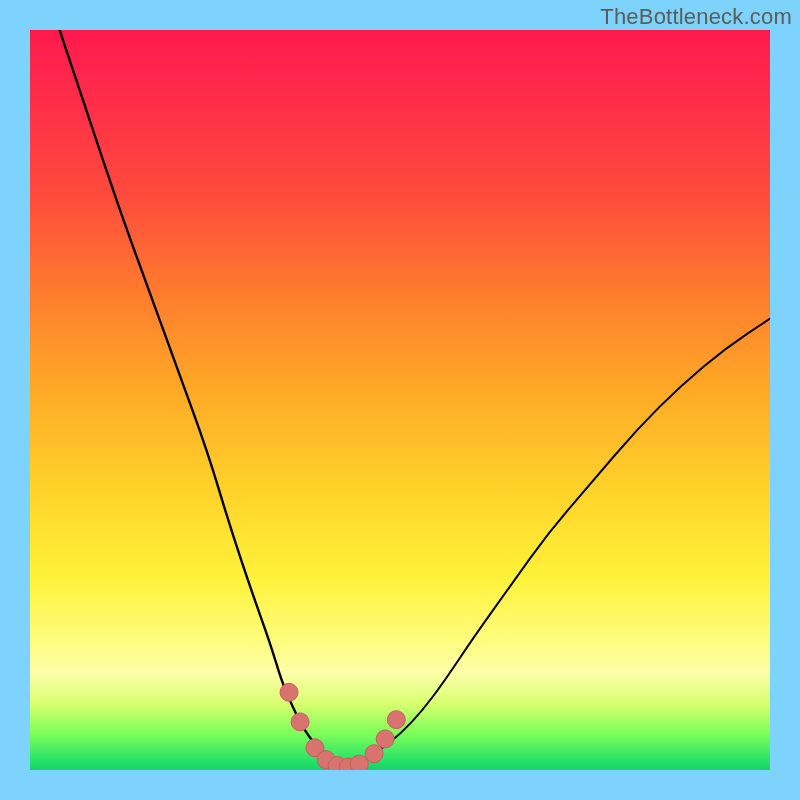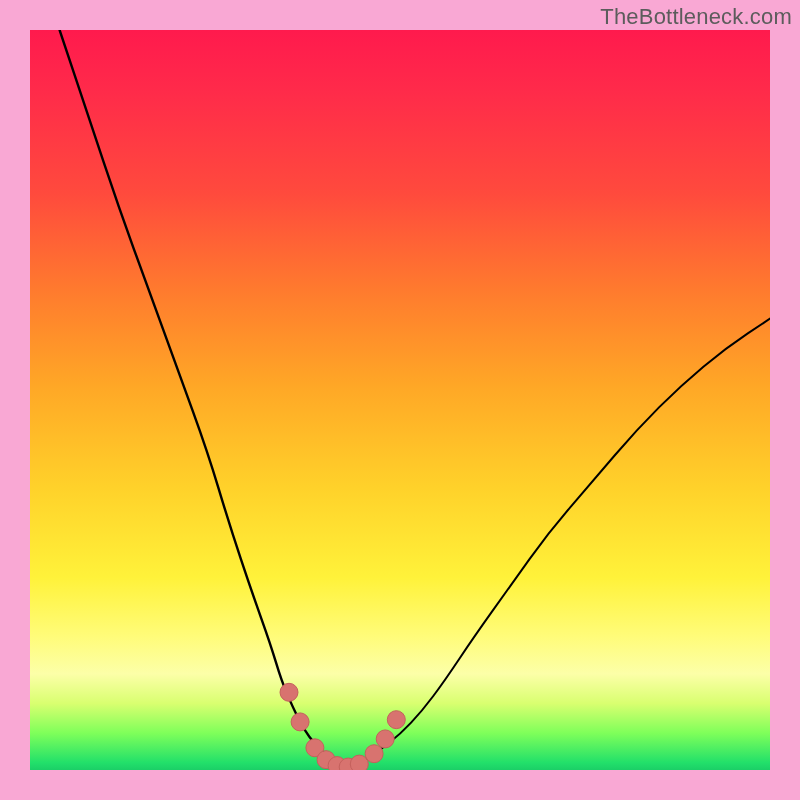--- a/index.html
+++ b/index.html
@@ -10,21 +10,21 @@
     background: #000;
     overflow: hidden;
     font-family: Arial, Helvetica, sans-serif;
   }
   .frame {
     position: absolute;
     left: 0;
     top: 0;
     width: 800px;
     height: 800px;
-    background: #f9a8d4;
+    background: #7dd3fc;
   }
   .plot {
     position: absolute;
     left: 30px;
     top: 30px;
     width: 740px;
     height: 740px;
     
     background: linear-gradient(to bottom,
       #ff1a4d 0%,

